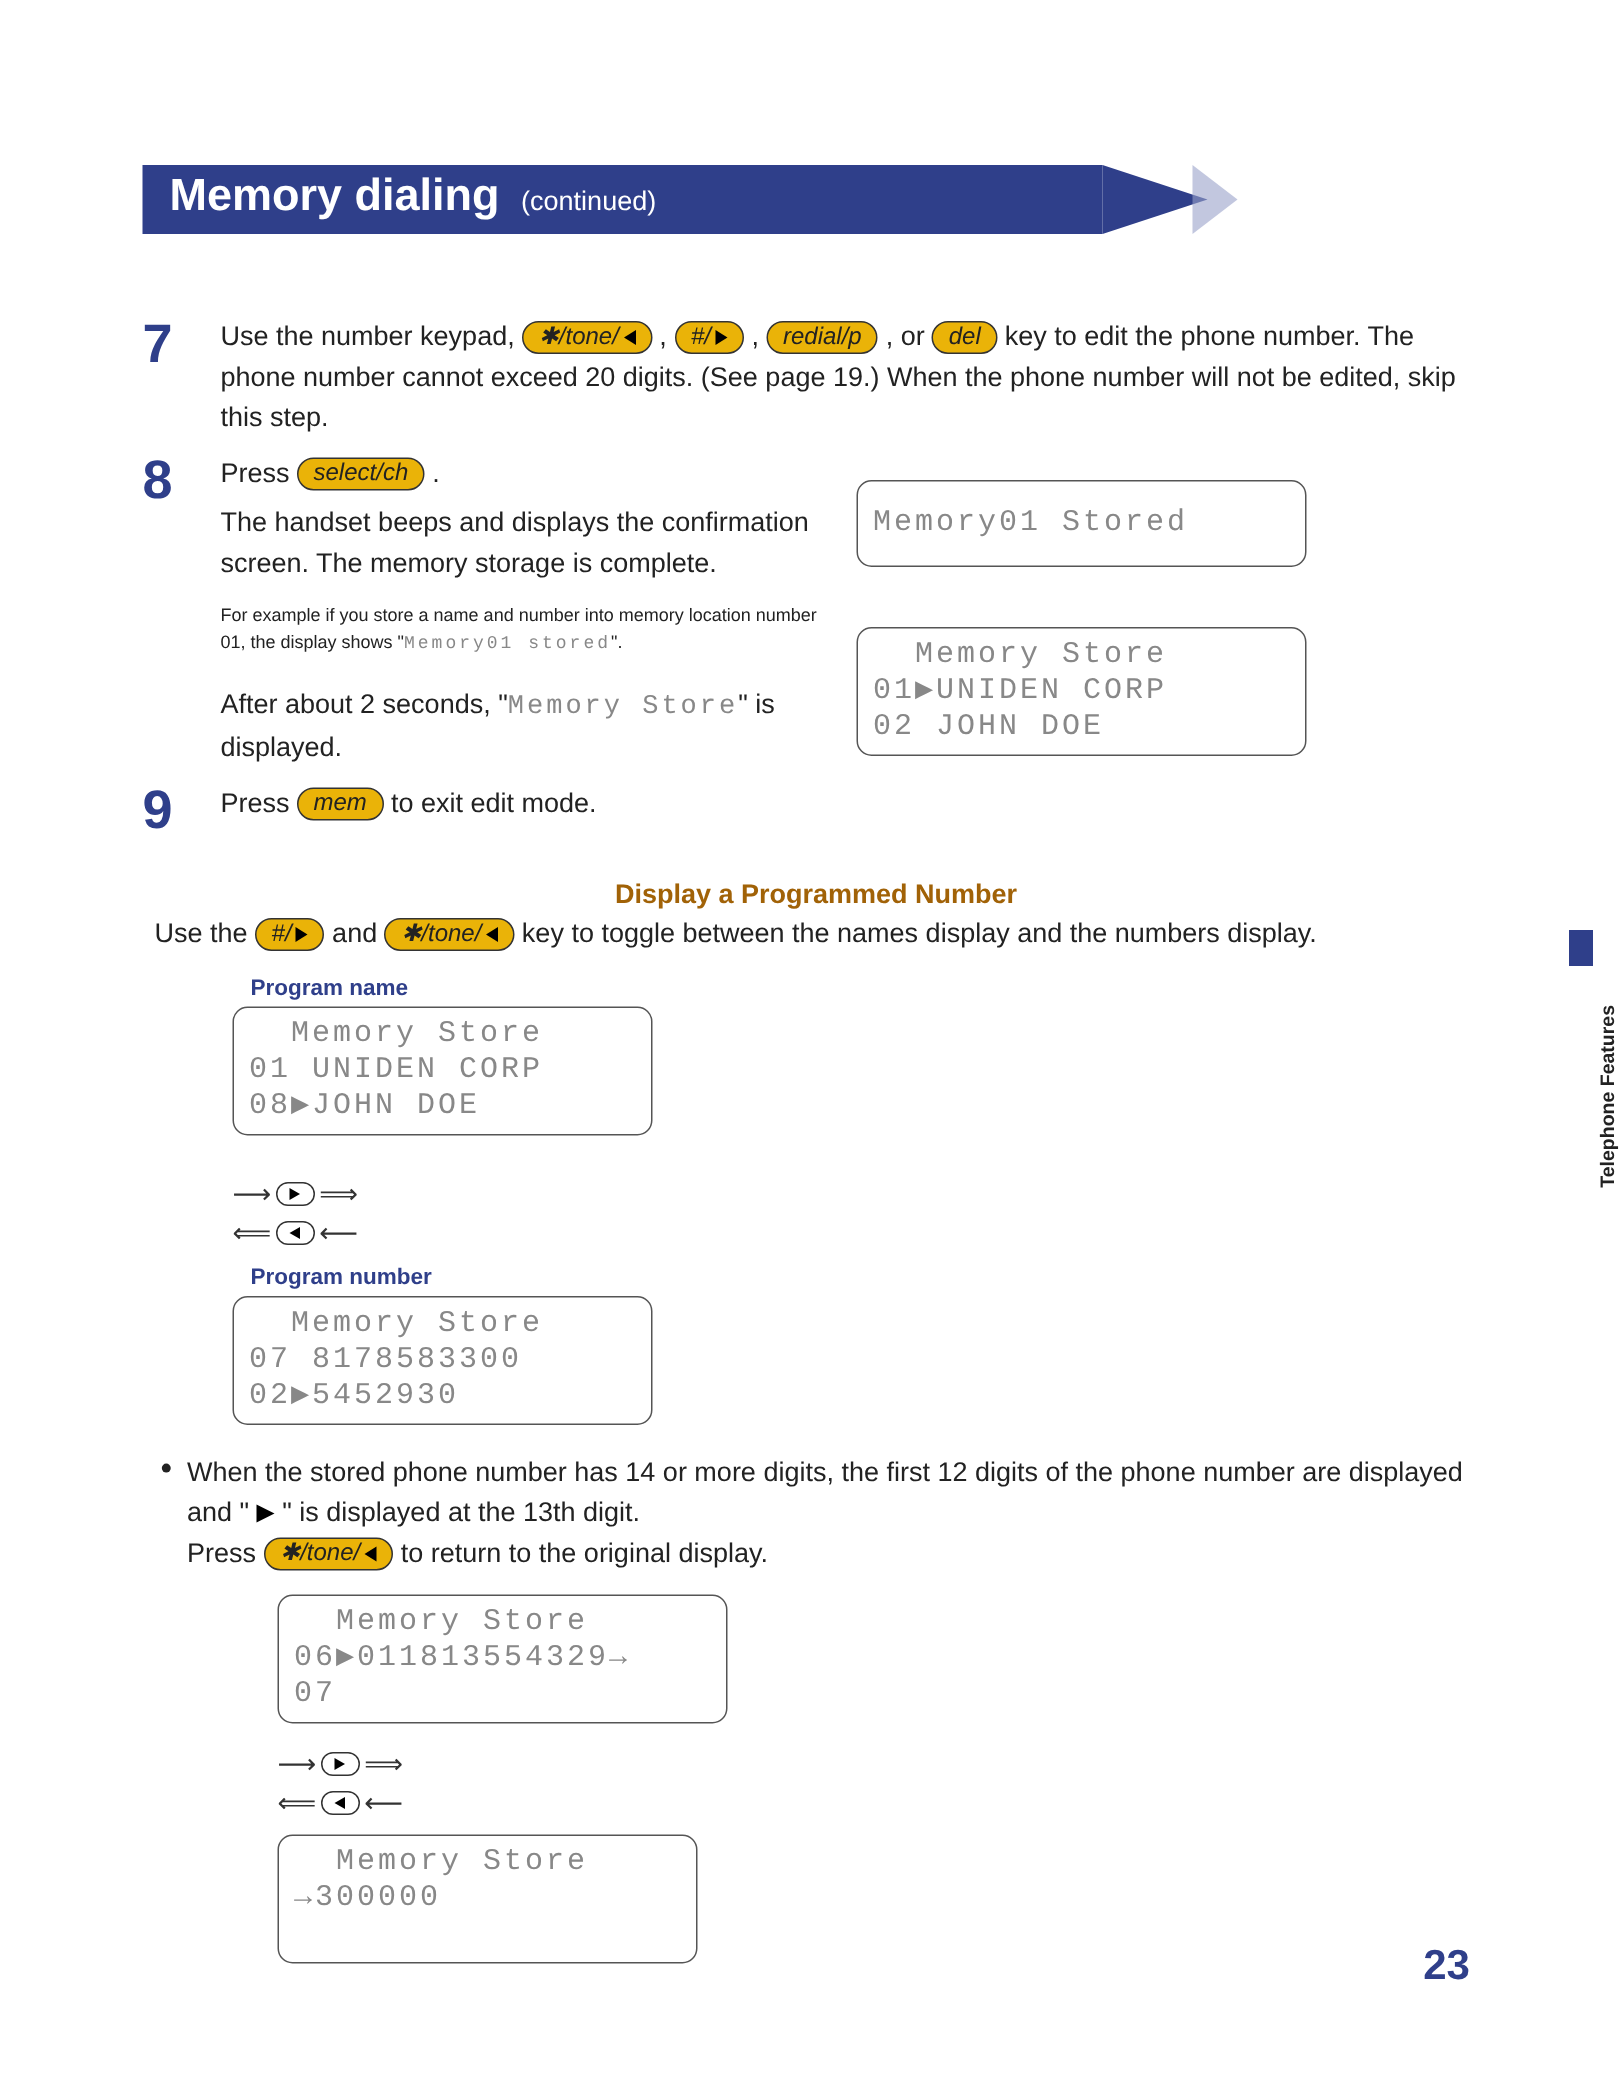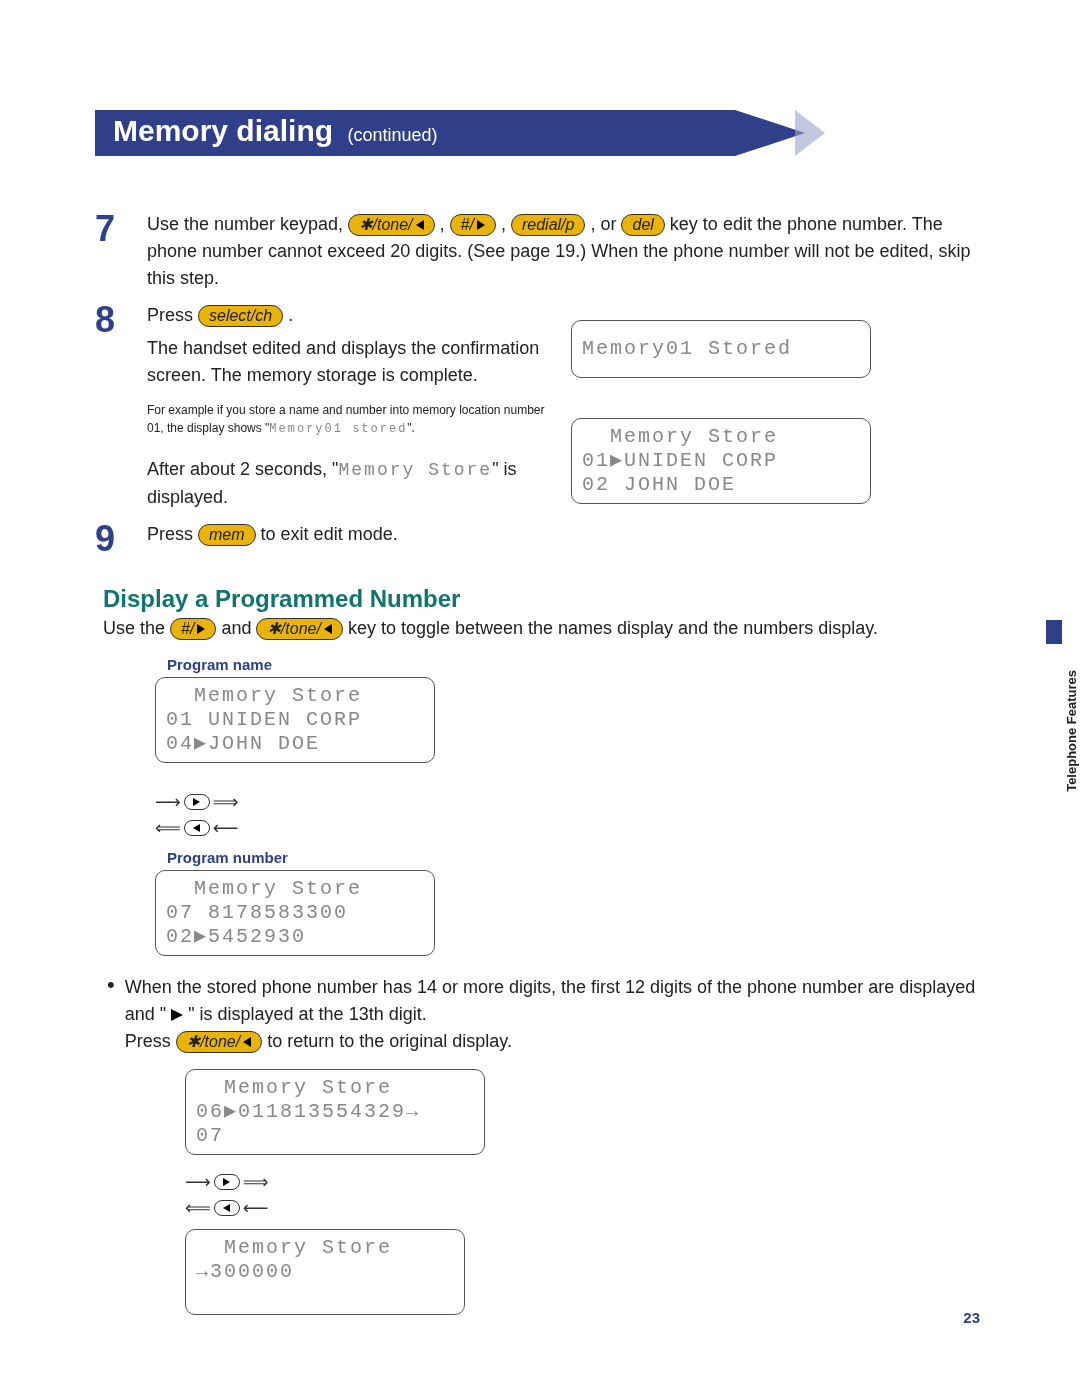--- a/index.html
+++ b/index.html
@@ -18,37 +18,37 @@
   .key { display: inline-flex; align-items: center; justify-content: center; border: 1px solid #333; border-radius: 999px; padding: 0 10px; font-style: italic; font-size: 16px; height: 22px; line-height: 1; background: #eab308; vertical-align: middle; }
   .key .tri { display: inline-block; width: 0; height: 0; margin-left: 3px; }
   .tri-right { border-top: 5px solid transparent; border-bottom: 5px solid transparent; border-left: 8px solid #000; }
   .tri-left { border-top: 5px solid transparent; border-bottom: 5px solid transparent; border-right: 8px solid #000; }
   .lcd { font-family: "Courier New", monospace; letter-spacing: 2px; color: #888; }
   .screen { border: 1px solid #555; border-radius: 10px; padding: 6px 10px; font-family: "Courier New", monospace; letter-spacing: 2px; color: #888; font-size: 20px; background: #fff; line-height: 1.2; }
   .screen .line { white-space: pre; }
   .row { display: flex; align-items: flex-start; gap: 14px; }
   .step8-body { width: 410px; }
   .screens-col { width: 300px; }
-  .subhead { color: #0f766e; font-weight: 700; font-size: 24px; margin-top: 28px; margin-left: 8px; }
+  .subhead { color: #a16207; font-weight: 700; font-size: 18px; margin-top: 28px; margin-left: 8px; text-align: center; }
   .para { font-size: 18px; margin-left: 8px; margin-top: 2px; line-height: 1.5; }
   .cols { display: flex; align-items: flex-start; gap: 10px; margin-top: 14px; margin-left: 60px; flex-direction: column; }
   .collabel { color: #2f3f8a; font-weight: 700; font-size: 15px; margin-bottom: 4px; margin-left: 12px; }
   .arrow-col { display: flex; flex-direction: column; gap: 4px; align-items: center; justify-content: center; padding-top: 18px; }
   .arrow { display: flex; align-items: center; gap: 3px; }
   .arrow .btn { border: 1px solid #333; border-radius: 999px; width: 26px; height: 16px; display: flex; align-items: center; justify-content: center; }
   .btn .btri-right { width: 0; height: 0; border-top: 4px solid transparent; border-bottom: 4px solid transparent; border-left: 7px solid #000; }
   .btn .btri-left { width: 0; height: 0; border-top: 4px solid transparent; border-bottom: 4px solid transparent; border-right: 7px solid #000; }
   .darrow-r, .darrow-l { font-size: 18px; color: #333; }
   .bullet { display: flex; gap: 10px; margin-left: 12px; margin-top: 18px; font-size: 18px; line-height: 1.5; }
   .bullet .dot { font-size: 22px; line-height: 1; }
   .thick-arrow { display: inline-block; width: 0; height: 0; border-top: 6px solid transparent; border-bottom: 6px solid transparent; border-left: 12px solid #000; vertical-align: middle; }
   .sidetab { position: absolute; right: 18px; top: 630px; width: 16px; height: 200px; }
   .sidetab-bar { position: absolute; right: 0; top: -10px; width: 16px; height: 24px; background: #2f3f8a; }
   .sidetab-text { position: absolute; right: -2px; top: 40px; transform: rotate(-90deg); transform-origin: right top; font-size: 13px; font-weight: 700; color: #222; white-space: nowrap; }
-  .pagenum { position: absolute; right: 100px; bottom: 60px; font-size: 15px; font-weight: 700; color: #2f3f8a; }
+  .pagenum { position: absolute; right: 100px; bottom: 60px; font-size: 28px; font-weight: 700; color: #2f3f8a; }
   .mt6 { margin-top: 6px; }
   .mt12 { margin-top: 12px; }
   .mt18 { margin-top: 18px; }
 </style>
 </head>
 <body>
 
 <div class="page">
 
   <div class="banner">
@@ -87,21 +87,21 @@
     <div class="step">
       <div class="num">8</div>
       <div class="body">
         <div class="row">
           <div class="step8-body">
             <div>
               <span>Press </span>
               <span class="key">select/ch</span>
               <span> .</span>
             </div>
-            <div class="mt6">The handset edited and displays the confirmation screen. The memory storage is complete.</div>
+            <div class="mt6">The handset beeps and displays the confirmation screen. The memory storage is complete.</div>
             <div class="mt12" style="font-size:12px;">
               <span>For example if you store a name and number into memory location number 01, the display shows "</span><span class="lcd">Memory01 stored</span><span>".</span>
             </div>
             <div class="mt18">
               <span>After about 2 seconds, "</span><span class="lcd">Memory  Store</span><span>" is displayed.</span>
             </div>
           </div>
           <div class="screens-col">
             <div class="screen mt18" style="padding:16px 10px;">
               <div class="line">Memory01 Stored</div>
@@ -139,21 +139,21 @@
         </span>
       <span> key to toggle between the names display and the numbers display.</span>
     </div>
 
     <div class="cols">
       <div>
         <div class="collabel">Program name</div>
         <div class="screen" style="width:280px;">
           <div class="line">  Memory Store</div>
           <div class="line">01 UNIDEN CORP</div>
-          <div class="line">04▶JOHN DOE</div>
+          <div class="line">08▶JOHN DOE</div>
         </div>
       </div>
       <div class="arrow-col">
         <div class="arrow">
             <span class="darrow-r">⟶</span>
             <span class="btn">
               <span class="btri-right"></span>
             </span>
             <span class="darrow-r">⟹</span>
           </div>

